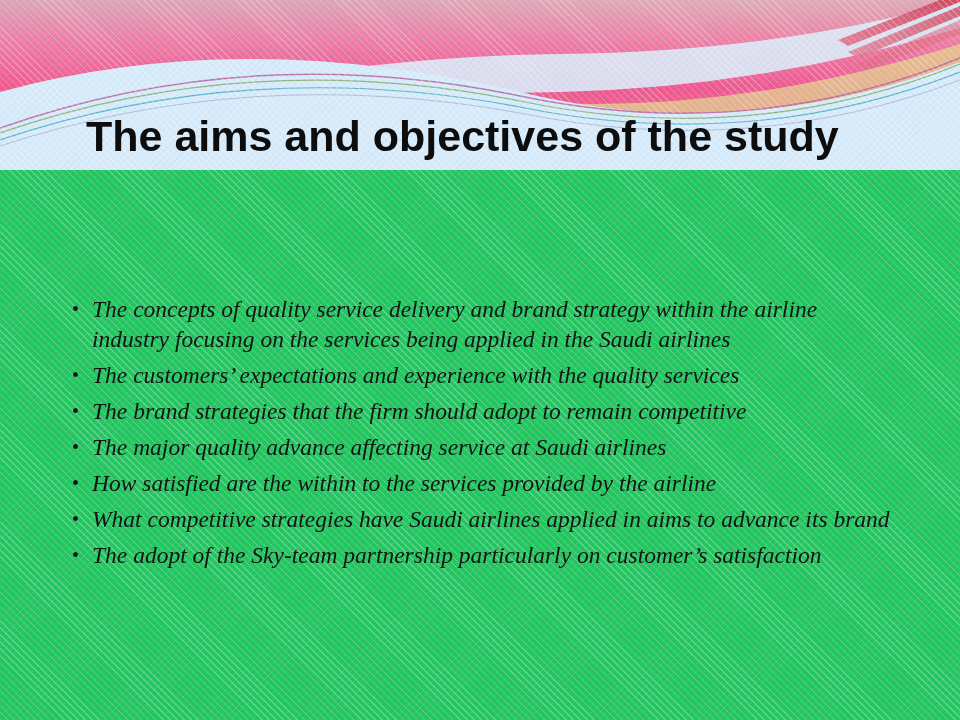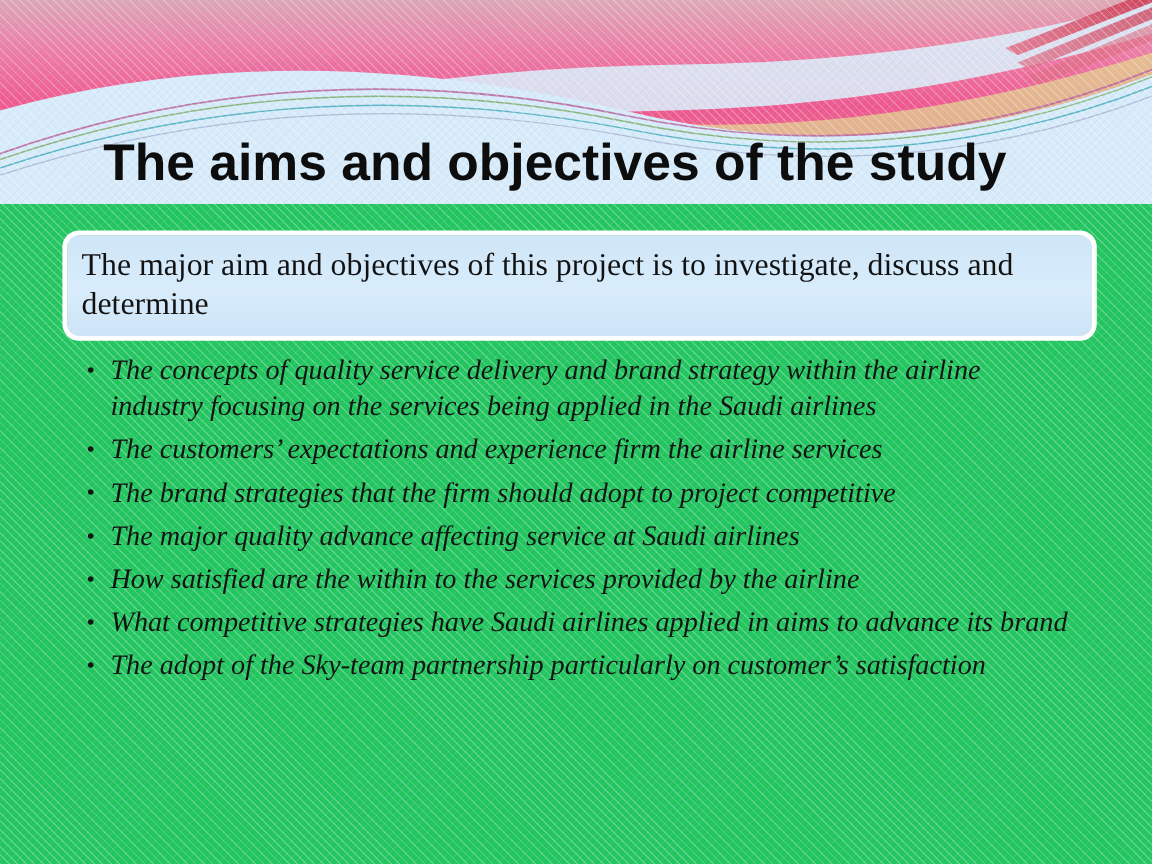--- a/index.html
+++ b/index.html
@@ -148,56 +148,53 @@
 
     <path d="M838,40 L960,-8 L960,2 L848,46 Z" fill="url(#gradRedStripe)" opacity="0.9"></path>
     <path d="M848,52 L960,6 L960,16 L858,58 Z" fill="url(#gradRedStripe)" opacity="0.75"></path>
     <path d="M856,64 L960,20 L960,34 L866,70 Z" fill="#e06a7e" opacity="0.6"></path>
   </svg>
 
   <div id="slide-texture"></div>
 
   <h1 id="title">The aims and objectives of the study</h1>
 
-  <div id="aim-box">
-    <div id="aim-text">The major aim and objectives of this project is to investigate, discuss and determine</div>
+
+  <div id="bullets">
+
+    <div class="bullet-row">
+      <span class="bullet-dot">•</span>
+      <span class="bullet-text">The concepts of quality service delivery and brand strategy within the airline industry focusing on the services being applied in the Saudi airlines</span>
+    </div>
+
+    <div class="bullet-row">
+      <span class="bullet-dot">•</span>
+      <span class="bullet-text">The customers’ expectations and experience with the quality services</span>
+    </div>
+
+    <div class="bullet-row">
+      <span class="bullet-dot">•</span>
+      <span class="bullet-text">The brand strategies that the firm should adopt to remain competitive</span>
+    </div>
+
+    <div class="bullet-row">
+      <span class="bullet-dot">•</span>
+      <span class="bullet-text">The major quality advance affecting service at Saudi airlines</span>
+    </div>
+
+    <div class="bullet-row">
+      <span class="bullet-dot">•</span>
+      <span class="bullet-text">How satisfied are the within to the services provided by the airline</span>
+    </div>
+
+    <div class="bullet-row">
+      <span class="bullet-dot">•</span>
+      <span class="bullet-text">What competitive strategies have Saudi airlines applied in aims to advance its brand</span>
+    </div>
+
+    <div class="bullet-row">
+      <span class="bullet-dot">•</span>
+      <span class="bullet-text">The adopt of the Sky-team partnership particularly on customer’s satisfaction</span>
+    </div>
+
   </div>
 
-  <div id="bullets">
-
-    <div class="bullet-row">
-      <span class="bullet-dot">•</span>
-      <span class="bullet-text">The concepts of quality service delivery and brand strategy within the airline industry focusing on the services being applied in the Saudi airlines</span>
-    </div>
-
-    <div class="bullet-row">
-      <span class="bullet-dot">•</span>
-      <span class="bullet-text">The customers’ expectations and experience firm the airline services</span>
-    </div>
-
-    <div class="bullet-row">
-      <span class="bullet-dot">•</span>
-      <span class="bullet-text">The brand strategies that the firm should adopt to project competitive</span>
-    </div>
-
-    <div class="bullet-row">
-      <span class="bullet-dot">•</span>
-      <span class="bullet-text">The major quality advance affecting service at Saudi airlines</span>
-    </div>
-
-    <div class="bullet-row">
-      <span class="bullet-dot">•</span>
-      <span class="bullet-text">How satisfied are the within to the services provided by the airline</span>
-    </div>
-
-    <div class="bullet-row">
-      <span class="bullet-dot">•</span>
-      <span class="bullet-text">What competitive strategies have Saudi airlines applied in aims to advance its brand</span>
-    </div>
-
-    <div class="bullet-row">
-      <span class="bullet-dot">•</span>
-      <span class="bullet-text">The adopt of the Sky-team partnership particularly on customer’s satisfaction</span>
-    </div>
-
-  </div>
-
 </div>
 
 </body></html>

